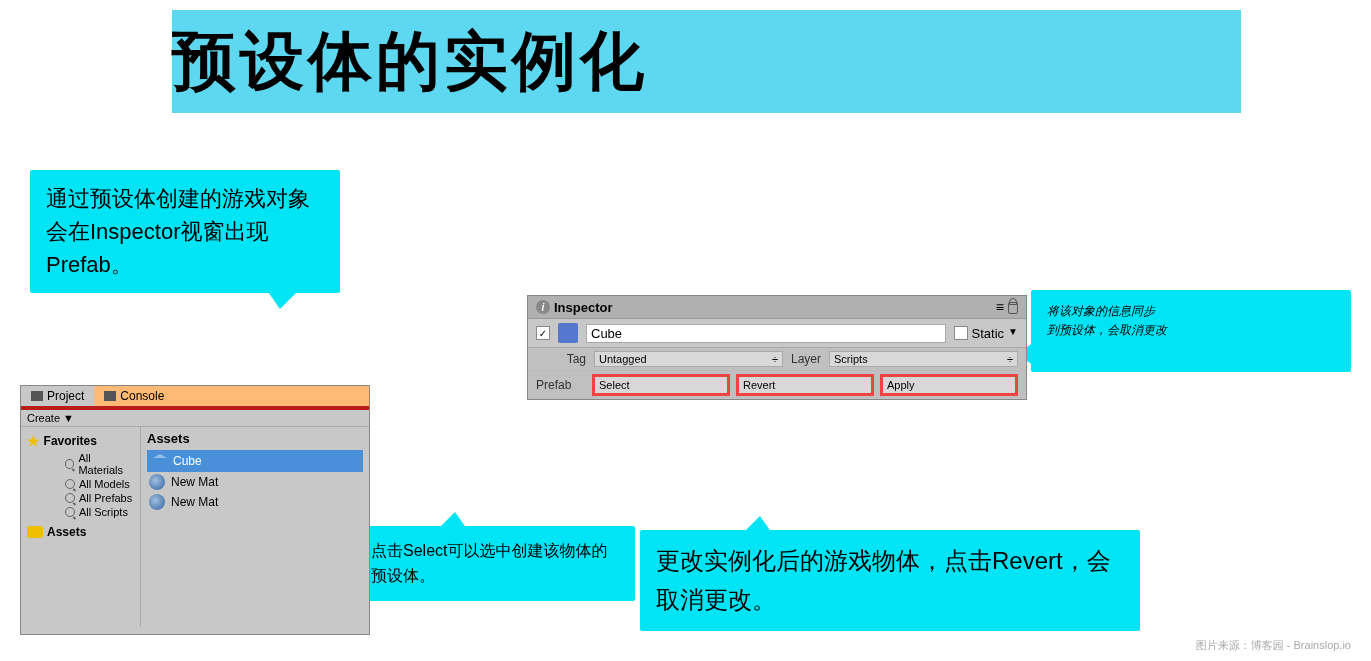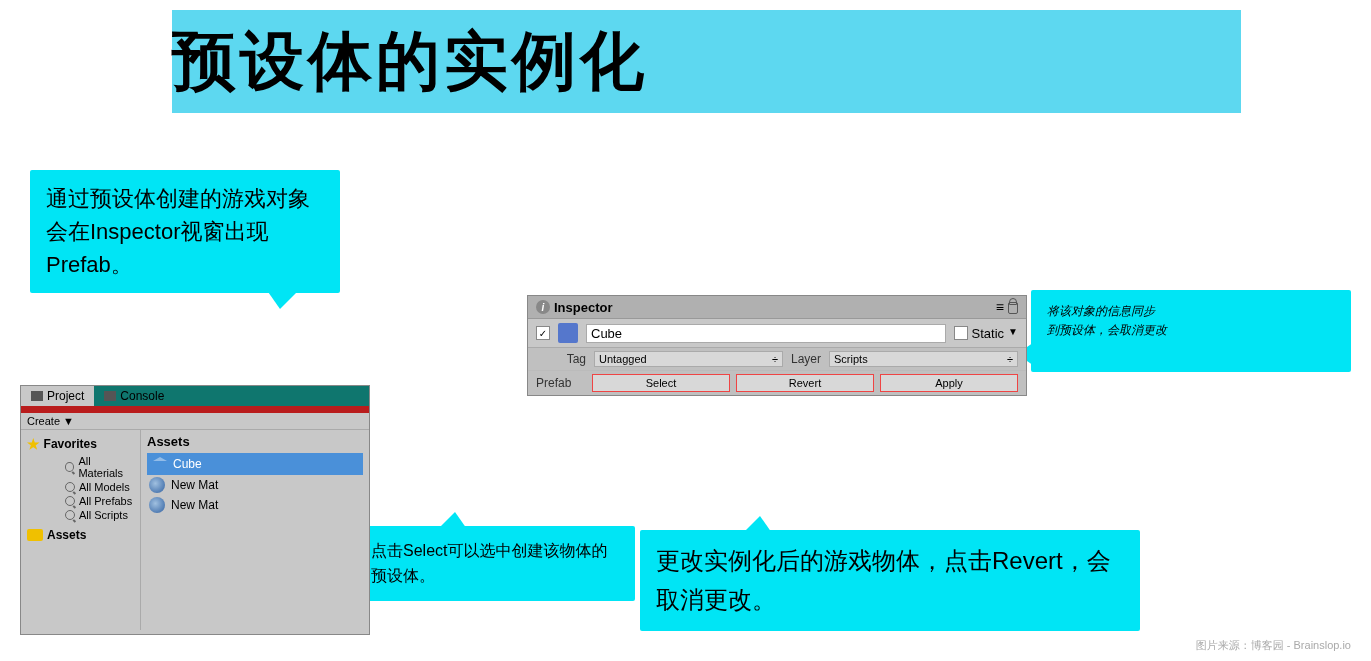--- a/index.html
+++ b/index.html
@@ -110,22 +110,22 @@
       top: 385px;
       left: 20px;
       width: 350px;
       height: 250px;
       background: #c8c8c8;
       border: 1px solid #888;
       font-size: 12px;
     }
     .project-panel-tabs {
       display: flex;
-      background: #0f766e;
-      border-bottom: 7px solid #b91c1c;
+      background: #fdba74;
+      border-bottom: 4px solid #b91c1c;
     }
     .project-panel-tab {
       padding: 3px 10px;
       font-size: 12px;
       color: #000;
       display: flex;
       align-items: center;
       gap: 4px;
     }
     .project-panel-tab.active {
@@ -384,22 +384,21 @@
       gap: 6px;
     }
     .prefab-label {
       font-size: 12px;
       color: #333;
       width: 50px;
     }
     .prefab-btn {
       flex: 1;
       background: #d8d8d8;
-      border: 1px solid #ef4444;
-      text-align: center;
+      border: 3px solid #ef4444;
       padding: 2px 4px;
       font-size: 11px;
       cursor: pointer;
     }
 
     .watermark {
       position: absolute;
       bottom: 8px;
       right: 20px;
       font-size: 11px;

